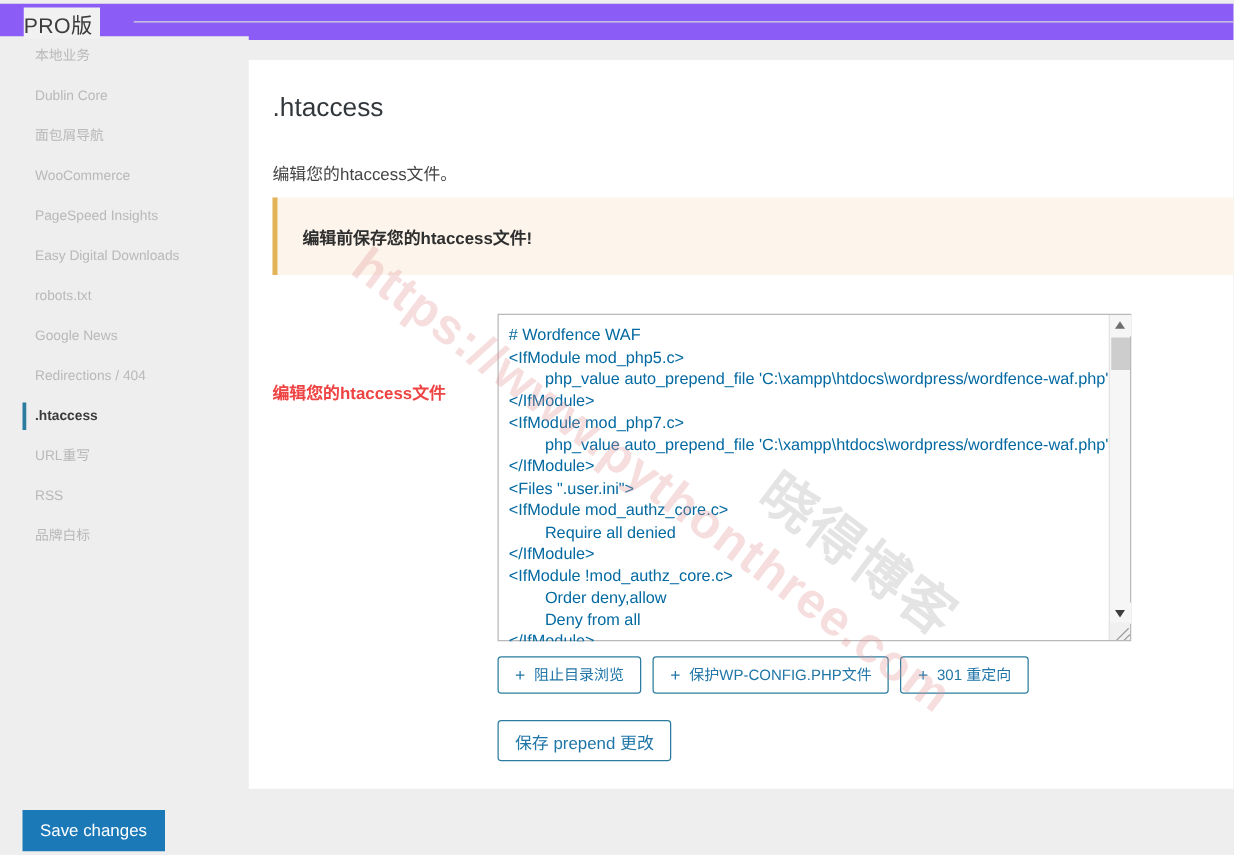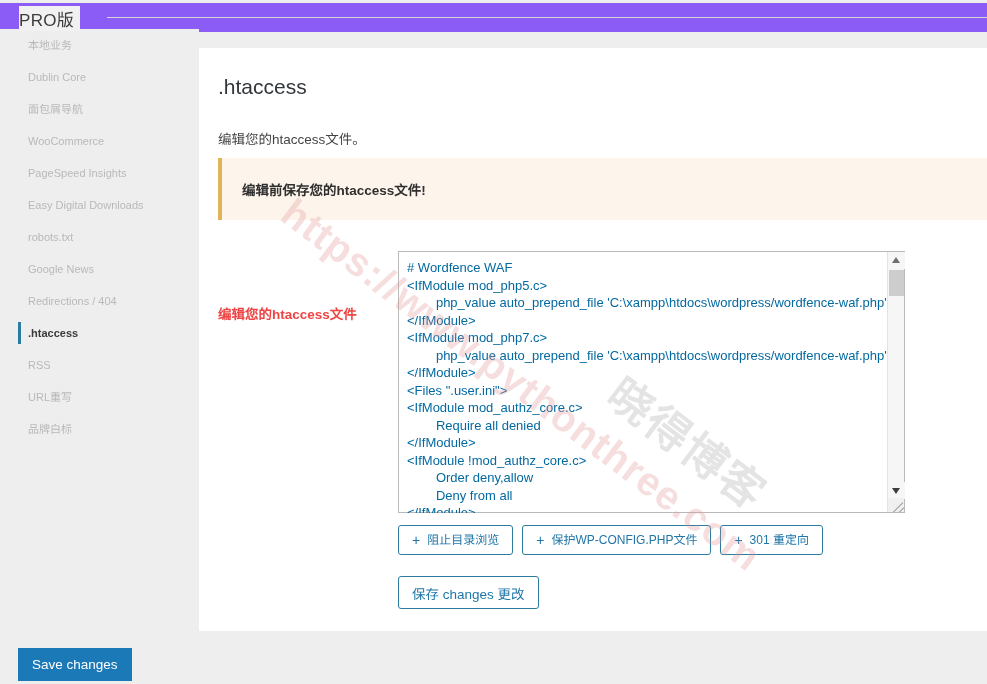--- a/index.html
+++ b/index.html
@@ -307,22 +307,22 @@
     <div class="side-item"><span>本地业务</span></div>
     <div class="side-item"><span>Dublin Core</span></div>
     <div class="side-item"><span>面包屑导航</span></div>
     <div class="side-item"><span>WooCommerce</span></div>
     <div class="side-item"><span>PageSpeed Insights</span></div>
     <div class="side-item"><span>Easy Digital Downloads</span></div>
     <div class="side-item"><span>robots.txt</span></div>
     <div class="side-item"><span>Google News</span></div>
     <div class="side-item"><span>Redirections / 404</span></div>
     <div class="side-item active"><span>.htaccess</span></div>
+    <div class="side-item"><span>URL重写</span></div>
     <div class="side-item"><span>RSS</span></div>
-    <div class="side-item"><span>URL重写</span></div>
     <div class="side-item"><span>品牌白标</span></div>
   </nav>
 
   <section id="panel">
 
     <h1 id="page-heading">.htaccess</h1>
     <p id="page-desc">编辑您的htaccess文件。</p>
 
     <div id="notice">
       <div id="notice-text">编辑前保存您的htaccess文件!</div>
@@ -362,21 +362,21 @@
       <button class="act-btn">
         <span class="act-plus">+</span>
         <span>保护WP-CONFIG.PHP文件</span>
       </button>
       <button class="act-btn">
         <span class="act-plus">+</span>
         <span>301 重定向</span>
       </button>
     </div>
 
-    <button id="save-htaccess-btn">保存 changes 更改</button>
+    <button id="save-htaccess-btn">保存 prepend 更改</button>
 
   </section>
 
   <button id="save-changes-btn">Save changes</button>
 
   <div id="wm-url">https://www.pythonthree.com</div>
   <div id="wm-cn">晓得博客</div>
 
 </div>
 

